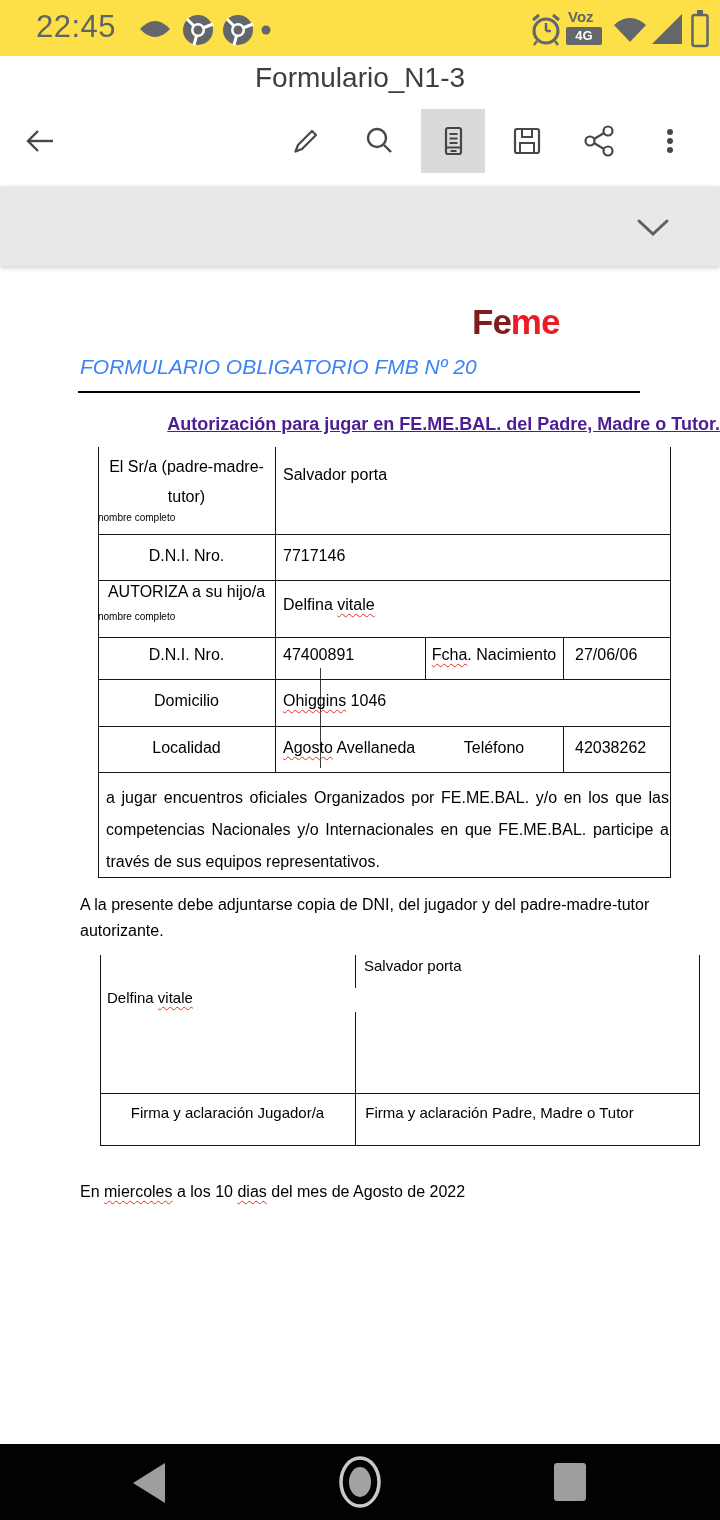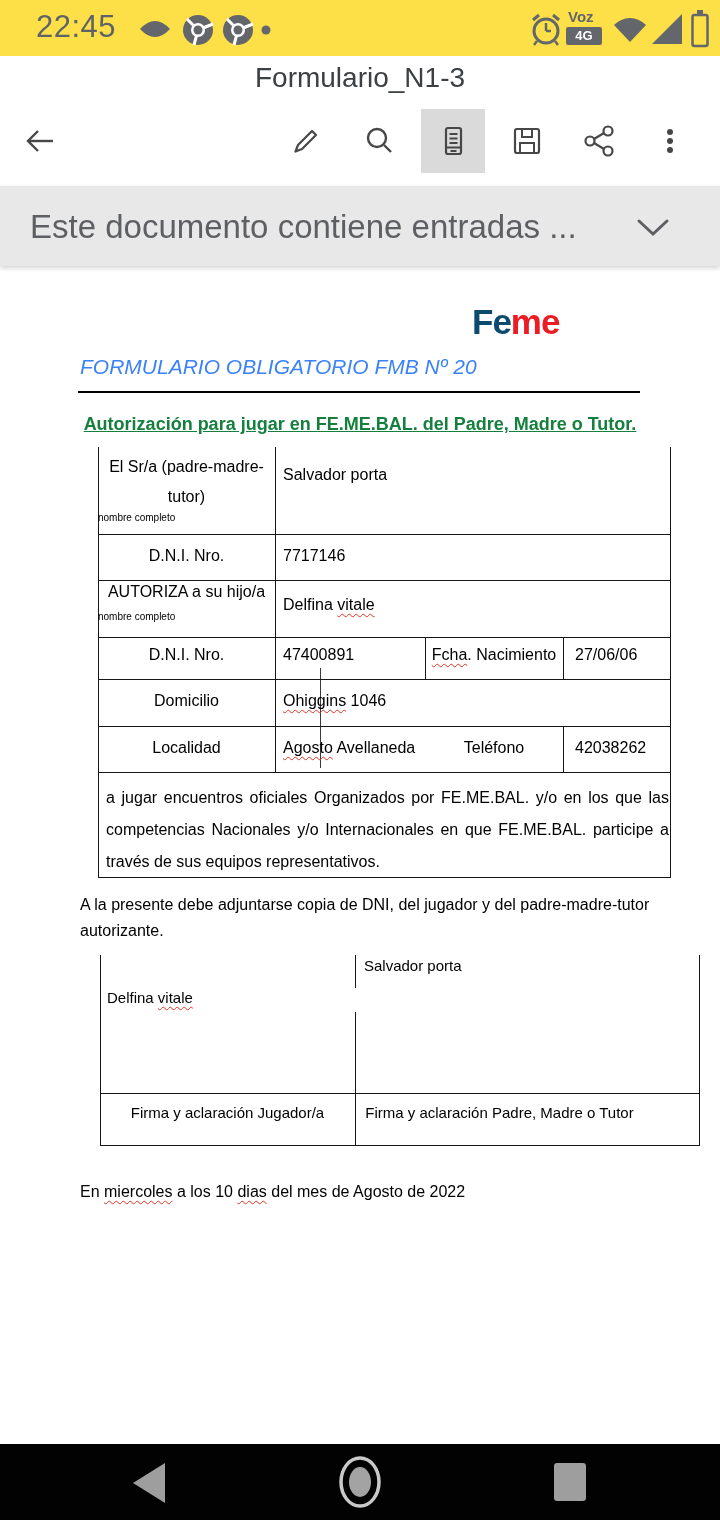--- a/index.html
+++ b/index.html
@@ -23,30 +23,30 @@
   
   .doc-label{position:absolute;font-size:16px;color:#000;text-align:center}
   .doc-sub{position:absolute;font-size:10px;color:#000;text-align:left}
   .doc-val{position:absolute;font-size:16px;color:#000;white-space:nowrap}
   .vl{position:absolute;width:1px;background:#161616}
   .hl{position:absolute;height:1px;background:#161616}
   .sq{text-decoration:underline;text-decoration-style:wavy;text-decoration-color:#e03325;
       text-decoration-thickness:1px;text-underline-offset:3px}
   .logo{position:absolute;left:472px;top:298px;height:47px;display:flex;align-items:center;
         font-weight:bold;font-size:35px;letter-spacing:-1px;line-height:47px}
-  .logo .fe{color:#0c4a6e}
+  .logo .fe{color:#7f1d1d}
   .logo .me{color:#ec1c24}
   .logo .oval{display:inline-block;width:92px;height:43px;background:#ec1c24;
               border:2px solid #2b3990;border-radius:50%;color:#fff;text-align:center;
               line-height:43px;margin-left:1px}
   .formtitle{position:absolute;left:80px;top:355px;font-size:21px;font-weight:normal;
              font-style:italic;color:#3b82f6}
   .rule{position:absolute;left:78px;top:391px;width:562px;height:2px;background:#000}
-  .subtitle{position:absolute;left:0;top:414px;width:720px;text-align:center;font-size:18px;
-            font-weight:bold;text-decoration:underline;color:#15803d}
+  .subtitle{position:absolute;left:0;top:414px;width:720px;text-align:right;font-size:18px;
+            font-weight:bold;text-decoration:underline;color:#4c1d95}
   .para{position:absolute;left:106px;top:782px;width:563px;font-size:16px;line-height:32px;
         color:#000;text-align:justify}
   .note{position:absolute;left:80px;top:892px;width:585px;font-size:16px;line-height:26px;color:#000}
   .sigcap{position:absolute;font-size:15px;color:#000;text-align:center}
   .signame{position:absolute;font-size:15px;color:#000;white-space:nowrap}
   .closing{position:absolute;left:80px;top:1183px;font-size:16px;color:#000;white-space:nowrap}
   
   .navbar{position:absolute;left:0;top:1444px;width:720px;height:76px;background:#020202}
   .navbtn{position:absolute;cursor:pointer}
 </style>
@@ -141,21 +141,20 @@
     <line x1="13" y1="20" x2="23" y2="26" stroke="#474747" stroke-width="2.2"></line>
   </svg>
   <svg class="tbtn" style="left:652px;top:123px" viewBox="0 0 36 36">
     <circle cx="18" cy="9" r="3" fill="#474747"></circle>
       <circle cx="18" cy="18" r="3" fill="#474747"></circle>
       <circle cx="18" cy="27" r="3" fill="#474747"></circle>
   </svg>
 </div>
 
 <div class="banner">
-  <div class="banner-text">Este documento contiene entradas ...</div>
   <svg class="abs" style="left:636px;top:32px" width="34" height="20">
     <polyline points="3,3 17,16 31,3" fill="none" stroke="#5d5f62" stroke-width="3" stroke-linecap="round"></polyline>
   </svg>
 </div>
 
 <div>
 
   <div class="logo">
     <span class="fe">Fe</span>
       <span class="me">me</span>

